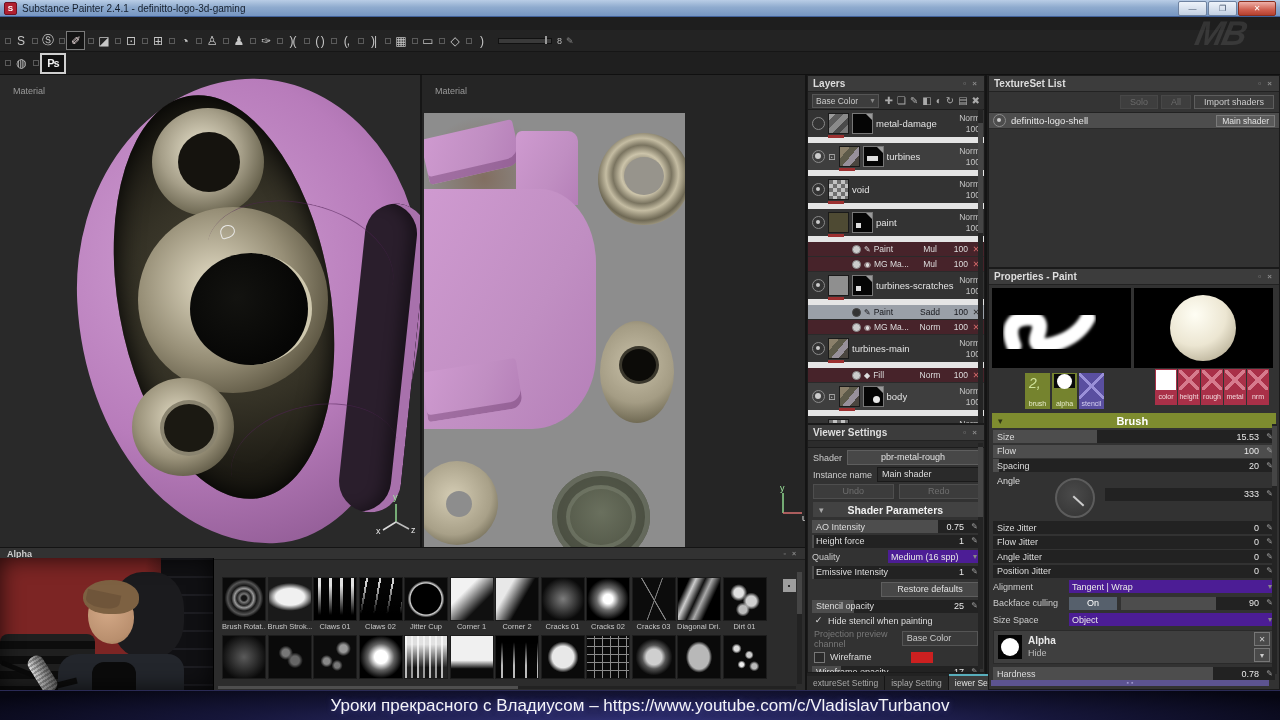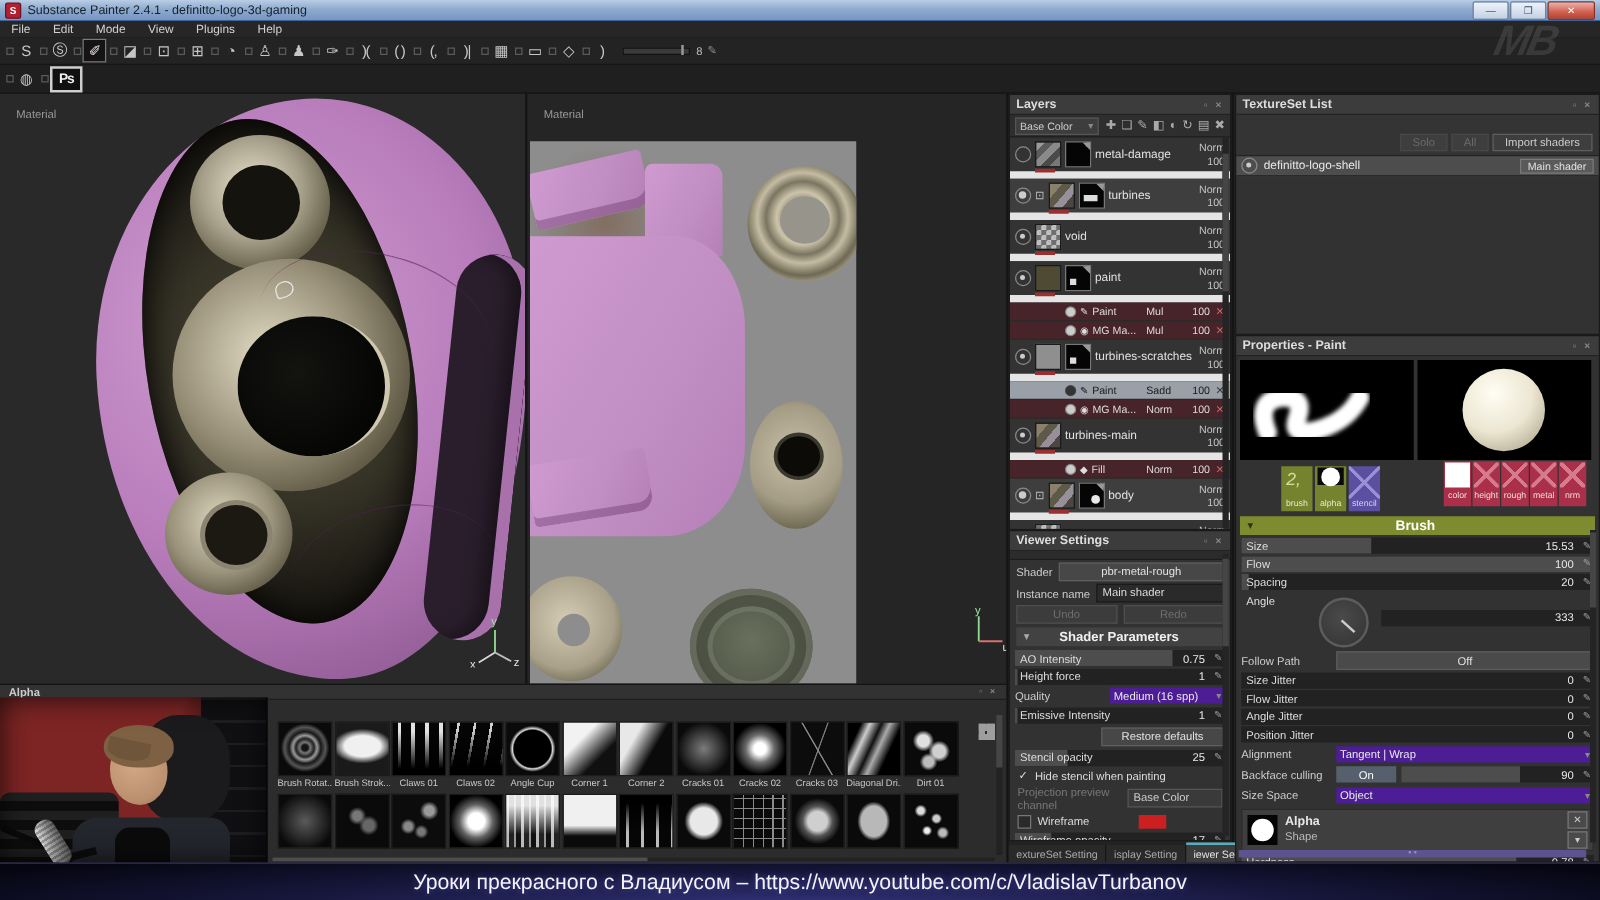--- a/index.html
+++ b/index.html
@@ -139,30 +139,30 @@
   .lname{font-size:9.5px;color:#e2e2e2;white-space:nowrap;overflow:hidden;}
   .lright{margin-left:auto;text-align:right;font-size:8.5px;color:#c6c6c6;line-height:1.25;flex:none;}
   .fxrow{display:flex;align-items:center;gap:3px;height:14px;padding:0 3px 0 44px;font-size:8.5px;
     background:#3a3a3a;border-bottom:1px solid #2a2a2a;color:#ddd;}
   .fxrow.fx-red{background:#47232a;}
   .fxrow.fx-selected{background:#9aa0a8;color:#17171c;}
   .fxvis{width:7px;height:7px;border:1px solid #888;border-radius:50%;background:#ccc;flex:none;}
   .fx-selected .fxvis{border-color:#444;background:#333;}
   .fxicon{font-size:8px;}
   .fxname{flex:1;white-space:nowrap;overflow:hidden;}
-  .fxblend{width:26px;text-align:left;}
+  .fxblend{width:26px;text-align:center;}
   .fxop{width:22px;text-align:right;}
   .fxx{width:10px;text-align:center;color:#d06868;}
   .fx-selected .fxx{color:#333;}
   .vscroll{position:absolute;width:5px;background:#242424;}
   .vscroll i{display:block;width:5px;background:#454545;}
 
   
   #ts-btnrow{display:flex;gap:3px;align-items:center;padding:3px 5px;justify-content:flex-end;background:#343434;border-bottom:1px solid #222;}
-  .ts-btn{font-size:9px;padding:1px 9px;background:#3e3e3e;border:1px solid #5e5e5e;color:#ccc;margin-top:12px;}
+  .ts-btn{font-size:9px;padding:1px 9px;background:#3e3e3e;border:1px solid #5e5e5e;color:#ccc;}
   .ts-btn.dis{color:#6b6b6b;border-color:#474747;}
   .ts-item{display:flex;align-items:center;gap:5px;height:15px;background:#4d4d4d;padding:0 4px;border-bottom:1px solid #2a2a2a;}
   .ts-name{font-size:9.5px;color:#e8e8e8;flex:1;}
   .ts-shaderbtn{font-size:8.5px;background:#5a5a5a;border:1px solid #7a7a7a;padding:0 5px;color:#e2e2e2;}
 
   
   #prev-row{display:flex;gap:3px;padding:3px;}
   .prev{width:139px;height:80px;background:#000;position:relative;overflow:hidden;}
   #sphere{position:absolute;left:36px;top:7px;width:66px;height:66px;border-radius:50%;
     background:radial-gradient(circle at 38% 30%,#fffef4,#ece6d2 50%,#c2baa2 78%,#918872);}
@@ -339,28 +339,20 @@
   <div id="titlebar">
     <div id="app-icon">S</div>
     <div id="title-text">Substance Painter 2.4.1 - definitto-logo-3d-gaming</div>
     <div id="win-btns">
       <div class="winbtn">—</div>
       <div class="winbtn">❐</div>
       <div class="winbtn close">✕</div>
     </div>
   </div>
 
-  <div id="menubar">
-      <div class="menu-item">File</div>
-      <div class="menu-item">Edit</div>
-      <div class="menu-item">Mode</div>
-      <div class="menu-item">View</div>
-      <div class="menu-item">Plugins</div>
-      <div class="menu-item">Help</div>
-    </div>
 
   <div id="tb1">
       <div class="tool">
         <span class="exp"></span>
         <span class="tglyph">S</span>
       </div>
       <div class="tool">
         <span class="exp"></span>
         <span class="tglyph">Ⓢ</span>
       </div>
@@ -892,24 +884,20 @@
         <div id="dial-row">
           <span class="plabel">Angle</span>
           <div id="dial">
             <div class="ptr"></div>
           </div>
           <div id="dial-slider">
             <span class="pval">333</span>
             <span class="ppen">✎</span>
           </div>
         </div>
-        <div class="drow">
-          <span class="dlabel">Follow Path</span>
-          <span class="bigbtn">Off</span>
-        </div>
         <div class="prow">
           <span class="pfill" style="width: 0%;"></span>
           <span class="plabel">Size Jitter</span>
           <span class="pval">0</span>
           <span class="ppen">✎</span>
         </div>
         <div class="prow">
           <span class="pfill" style="width: 0%;"></span>
           <span class="plabel">Flow Jitter</span>
           <span class="pval">0</span>
@@ -948,21 +936,21 @@
           <span class="dval">
             <span>Object</span>
             <span class="darr">▾</span>
           </span>
         </div>
       </div>
     <div id="alpha-card">
       <div id="alpha-thumb"></div>
       <div id="alpha-tt">
         <div id="alpha-title">Alpha</div>
-        <div id="alpha-sub">Shape</div>
+        <div id="alpha-sub">Hide</div>
       </div>
       <div style="display:flex;flex-direction:column;gap:2px;">
         <span class="sqbtn">✕</span>
         <span class="sqbtn">▾</span>
       </div>
     </div>
     <div id="hardness-row">
         <div class="prow">
           <span class="pfill" style="width: 78%;"></span>
           <span class="plabel">Hardness</span>
@@ -995,21 +983,21 @@
         <div class="bitem">
           <div class="bthumb b-claws"></div>
           <div class="blab">Claws 01</div>
         </div>
         <div class="bitem">
           <div class="bthumb b-claws2"></div>
           <div class="blab">Claws 02</div>
         </div>
         <div class="bitem">
           <div class="bthumb b-ring"></div>
-          <div class="blab">Angle Cup</div>
+          <div class="blab">Jitter Cup</div>
         </div>
         <div class="bitem">
           <div class="bthumb b-corner1"></div>
           <div class="blab">Corner 1</div>
         </div>
         <div class="bitem">
           <div class="bthumb b-corner2"></div>
           <div class="blab">Corner 2</div>
         </div>
         <div class="bitem">

